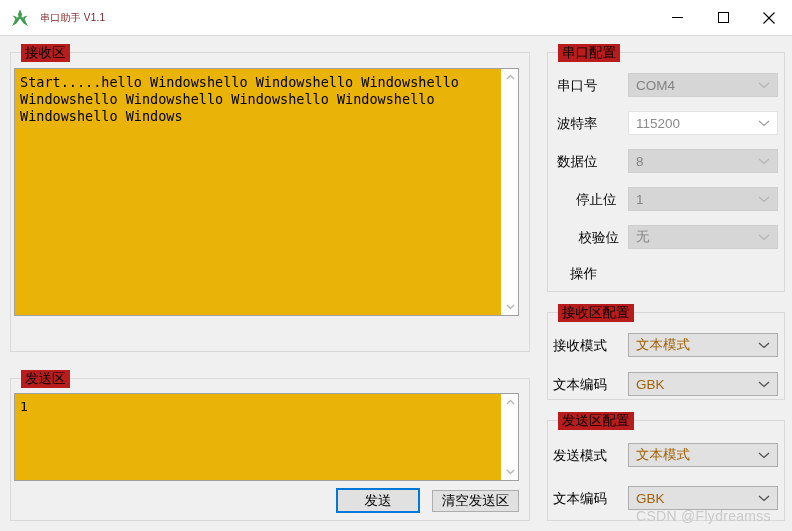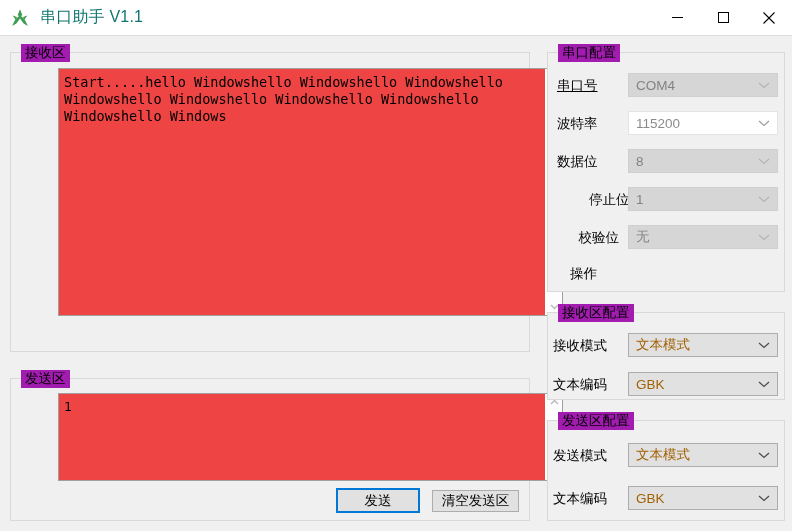--- a/index.html
+++ b/index.html
@@ -36,22 +36,22 @@
   }
   .app-icon {
     width: 22px;
     height: 22px;
     margin-left: 9px;
     margin-right: 9px;
     flex: none;
     display: block;
   }
   .title-text {
-    font-size: 16px;
-    color: #0f766e;
+    font-size: 10px;
+    color: #7f1d1d;
     letter-spacing: 0.2px;
     white-space: nowrap;
   }
   .win-buttons {
     position: absolute;
     right: 0; top: 0;
     height: 35px;
     display: flex;
   }
   .win-btn {
@@ -68,35 +68,34 @@
   .group {
     position: absolute;
     border: 1px solid #d9d9d9;
     background: #f0f0f0;
     box-sizing: border-box;
   }
   .group-title {
     position: absolute;
     top: -9px;
     left: 10px;
-    background: #a21caf;
+    background: #b91c1c;
     padding: 0 4px;
     font-size: 13.5px;
     color: #000;
     white-space: nowrap;
   }
 
   
   .textbox {
     position: absolute;
-    background: #ef4444;
+    background: #eab308;
     border: 1px solid #a0a0a0;
     box-sizing: border-box;
     overflow: hidden;
-    margin-left: 44px;
   }
   .textbox .content {
     position: absolute;
     left: 0; top: 0; right: 17px; bottom: 0;
     padding: 5px 4px 4px 5px;
     font-family: "DejaVu Sans Mono", "Liberation Mono", monospace;
     font-size: 13.5px;
     line-height: 17px;
     color: #000;
     white-space: pre-wrap;
@@ -290,21 +289,21 @@
   </div>
 
   <div class="btn focused" style="left:336px; top:488px; width:84px; height:25px;">
     <span>发送</span>
   </div>
 
   <div class="group" style="left:547px; top:52px; width:238px; height:240px;">
     <span class="group-title">串口配置</span>
   </div>
 
-  <div class="row-label" style="left:557px; top:77px; width:68px;text-decoration:underline;">串口号</div>
+  <div class="row-label" style="left:557px; top:77px; width:68px;">串口号</div>
   <div class="combo disabled" style="left:628px; top:73px; width:150px;">
     <span class="val">COM4</span>
     <span class="arrow">
       <svg width="12" height="8" viewBox="0 0 12 8">
           <polyline points="1,2 6,6.5 11,2" fill="none" stroke="#b5b5b5" stroke-width="1.3"></polyline>
         </svg>
     </span>
   </div>
 
   <div class="row-label" style="left:557px; top:115px; width:68px;">波特率</div>
@@ -320,21 +319,21 @@
   <div class="row-label" style="left:557px; top:153px; width:68px;">数据位</div>
   <div class="combo disabled" style="left:628px; top:149px; width:150px;">
     <span class="val">8</span>
     <span class="arrow">
       <svg width="12" height="8" viewBox="0 0 12 8">
           <polyline points="1,2 6,6.5 11,2" fill="none" stroke="#b5b5b5" stroke-width="1.3"></polyline>
         </svg>
     </span>
   </div>
 
-  <div class="row-label" style="left:589px; top:191px; width:68px;">停止位</div>
+  <div class="row-label" style="left:576px; top:191px; width:68px;">停止位</div>
   <div class="combo disabled" style="left:628px; top:187px; width:150px;">
     <span class="val">1</span>
     <span class="arrow">
       <svg width="12" height="8" viewBox="0 0 12 8">
           <polyline points="1,2 6,6.5 11,2" fill="none" stroke="#b5b5b5" stroke-width="1.3"></polyline>
         </svg>
     </span>
   </div>
 
   <div class="row-label" style="left:551px; top:229px; width:68px;text-align:right;">校验位</div>
@@ -390,14 +389,15 @@
   <div class="row-label" style="left:553px; top:490px; width:80px;">文本编码</div>
   <div class="combo" style="left:628px; top:486px; width:150px;">
     <span class="val">GBK</span>
     <span class="arrow">
       <svg width="12" height="8" viewBox="0 0 12 8">
           <polyline points="1,2 6,6.5 11,2" fill="none" stroke="#4d4d4d" stroke-width="1.3"></polyline>
         </svg>
     </span>
   </div>
 
+  <div class="watermark" style="left:636px; top:508px;">CSDN @Flydreamss</div>
 
 </div>
 
 </body></html>

